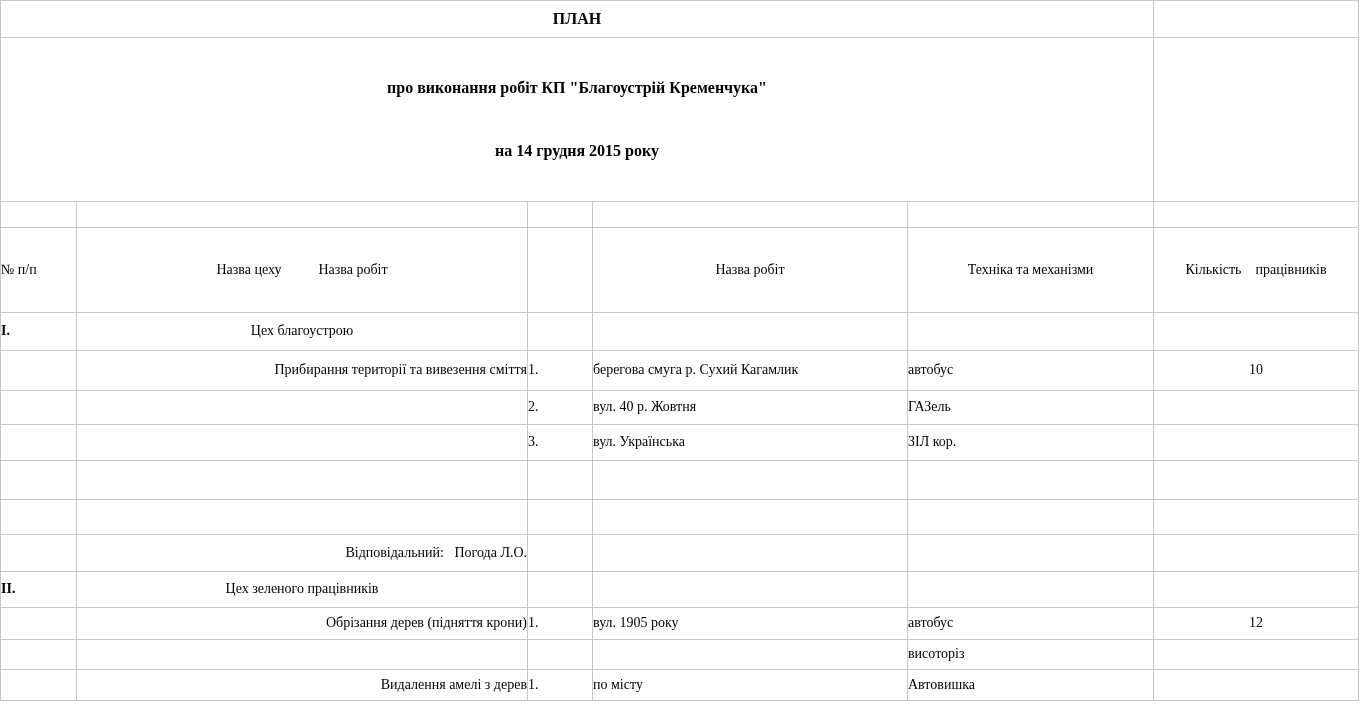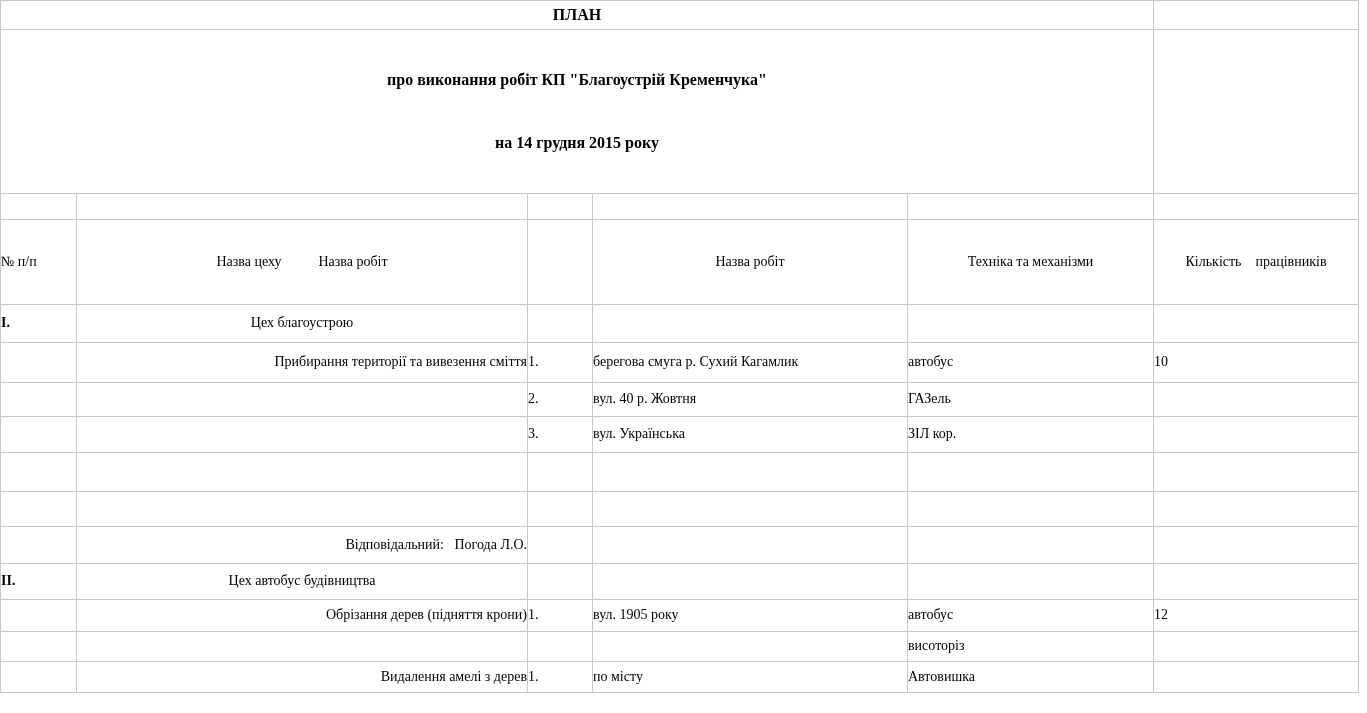--- a/index.html
+++ b/index.html
@@ -25,21 +25,21 @@
     vertical-align: middle;
     overflow: hidden;
     white-space: pre;
   }
   
   td.c1 { padding-left: 15px; text-align: left; }
   td.c2 { padding-left: 7px;  text-align: right; }
   td.c3 { padding-left: 8px;  text-align: left; }
   td.c4 { padding-left: 6px;  text-align: left; }
   td.c5 { padding-left: 6px;  text-align: left; }
-  td.c6 { }
+  td.c6 { text-align: center; }
   
   tr.r-title td.title-cell {
     text-align: center;
     font-weight: bold;
     font-size: 16px;
   }
   tr.r-subtitle td.subtitle-cell {
     text-align: center;
     font-weight: bold;
     font-size: 16px;
@@ -67,21 +67,21 @@
 <table class="plan">
   <colgroup>
     <col style="width:76px">
     <col style="width:451px">
     <col style="width:65px">
     <col style="width:315px">
     <col style="width:246px">
     <col style="width:205px">
   </colgroup>
   <tbody id="rows">
-    <tr class="r-title" style="height:29px">
+    <tr class="r-title" style="height:37px">
       <td colspan="5" class="title-cell">ПЛАН</td>
       <td class="c6"></td>
     </tr>
     <tr class="r-subtitle" style="height:51px">
       <td colspan="5" class="subtitle-cell">
         <div>про виконання робіт КП "Благоустрій Кременчука"</div>
         <div>на 14 грудня 2015 року</div>
       </td>
       <td class="c6"></td>
     </tr>
@@ -157,21 +157,21 @@
       <tr class="r-data" style="height: 37px;">
         <td class="c1"></td>
         <td class="c2">Відповідальний:   Погода Л.О.</td>
         <td class="c3"></td>
         <td class="c4"></td>
         <td class="c5"></td>
         <td class="c6"></td>
       </tr>
       <tr class="r-section" style="height: 36px;">
         <td class="c1">II.</td>
-        <td class="c2">Цех автобус будівництва</td>
+        <td class="c2">Цех зеленого працівників</td>
         <td class="c3"></td>
         <td class="c4"></td>
         <td class="c5"></td>
         <td class="c6"></td>
       </tr>
       <tr class="r-data" style="height: 32px;">
         <td class="c1"></td>
         <td class="c2">Обрізання дерев (підняття крони)</td>
         <td class="c3">1.</td>
         <td class="c4">вул. 1905 року</td>

